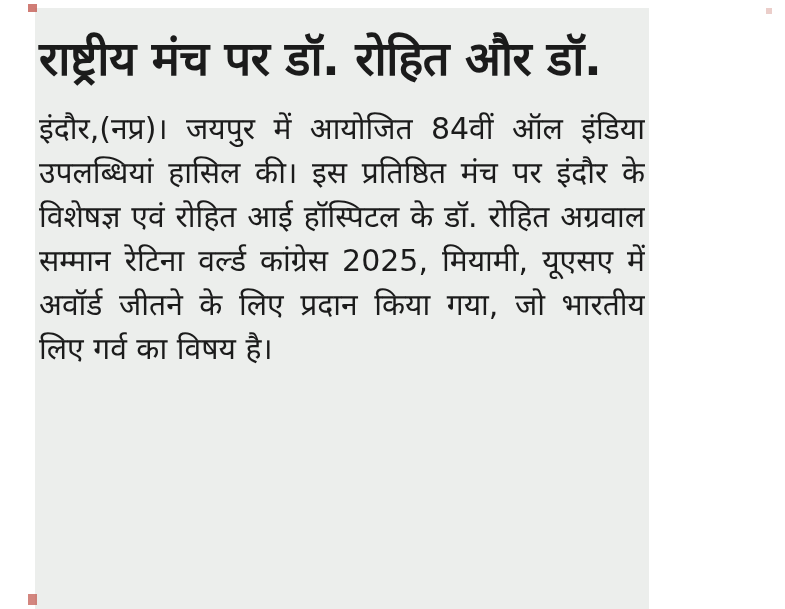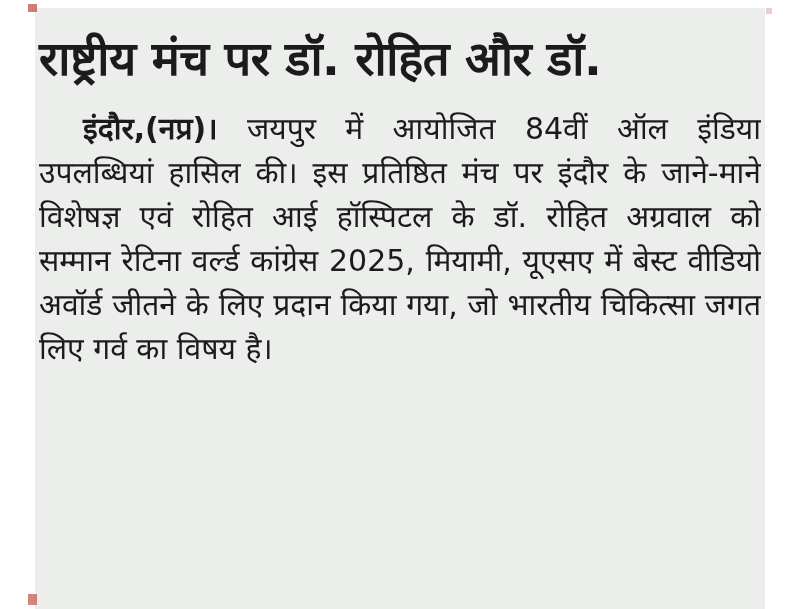--- a/index.html
+++ b/index.html
@@ -19,21 +19,21 @@
   }
   .page{
     position:absolute;
     inset:0;
     background:var(--paper);
   }
   .clipping{
     position:absolute;
     left:35px;
     top:8px;
-    width:730px;
+    width:614px;
     height:601px;
     background:var(--clip-bg);
     padding:20px 4px 0 3px;
     overflow:hidden;
   }
   .corner-mark{
     position:absolute;
     z-index:3;
   }
   .corner-mark.tl{
@@ -79,22 +79,21 @@
     text-align-last:justify;
     white-space:normal;
     height:44px;
     overflow:hidden;
   }
   .article-body .line.last{
     text-align:right;
     text-align-last:left;
   }
   .dateline{
-    font-weight:bold;
-    margin-left:44px;
+    font-weight:normal;
   }
 </style>
 </head>
 <body>
 
 <div class="page">
 
   <div class="corner-mark tl"></div>
   <div class="corner-mark bl"></div>
   <div class="corner-mark tr"></div>

